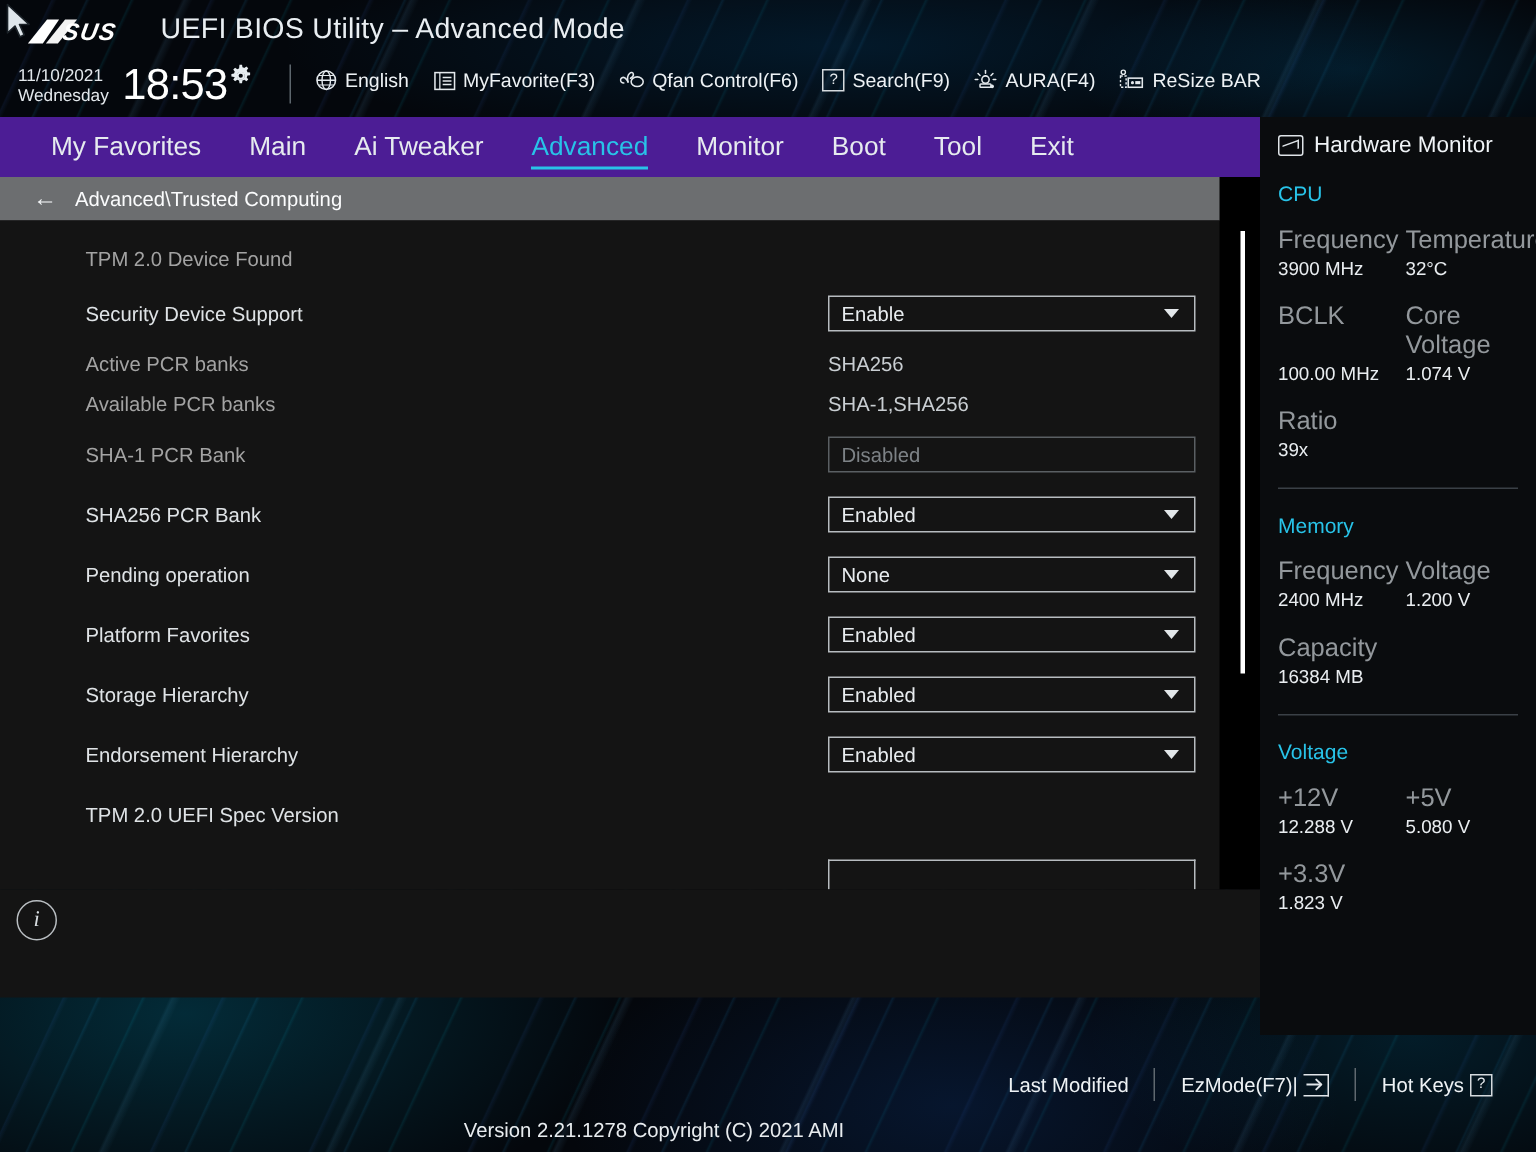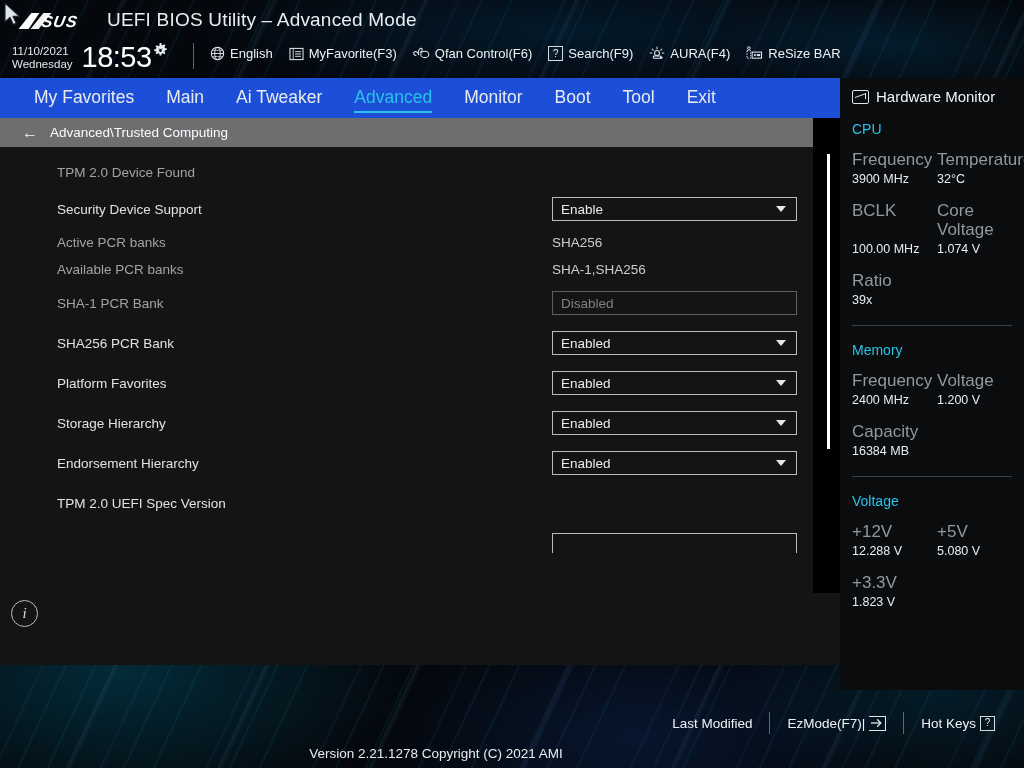--- a/index.html
+++ b/index.html
@@ -163,21 +163,21 @@
     left: 3px; top: 2px;
     width: 0; height: 0;
     z-index: 6;
   }
 
   
   .nav {
     position: absolute;
     left: 0; top: 78px;
     width: 1024px; height: 40px;
-    background: #1d4ed8;
+    background: #4c1d95;
     display: flex;
     align-items: center;
     padding-left: 34px;
     gap: 32px;
     z-index: 3;
   }
   .nav-tab {
     font-size: 17.5px;
     color: #e6ebef;
     position: relative;
@@ -613,20 +613,27 @@
         </div>
 
         <div class="row">
           <div class="row-label">SHA256 PCR Bank</div>
           <div class="dropdown">
             <span class="dd-text">Enabled</span>
             <span class="caret"></span>
           </div>
         </div>
 
+        <div class="row">
+          <div class="row-label">Pending operation</div>
+          <div class="dropdown">
+            <span class="dd-text">None</span>
+            <span class="caret"></span>
+          </div>
+        </div>
 
         <div class="row">
           <div class="row-label">Platform Favorites</div>
           <div class="dropdown">
             <span class="dd-text">Enabled</span>
             <span class="caret"></span>
           </div>
         </div>
 
         <div class="row">

